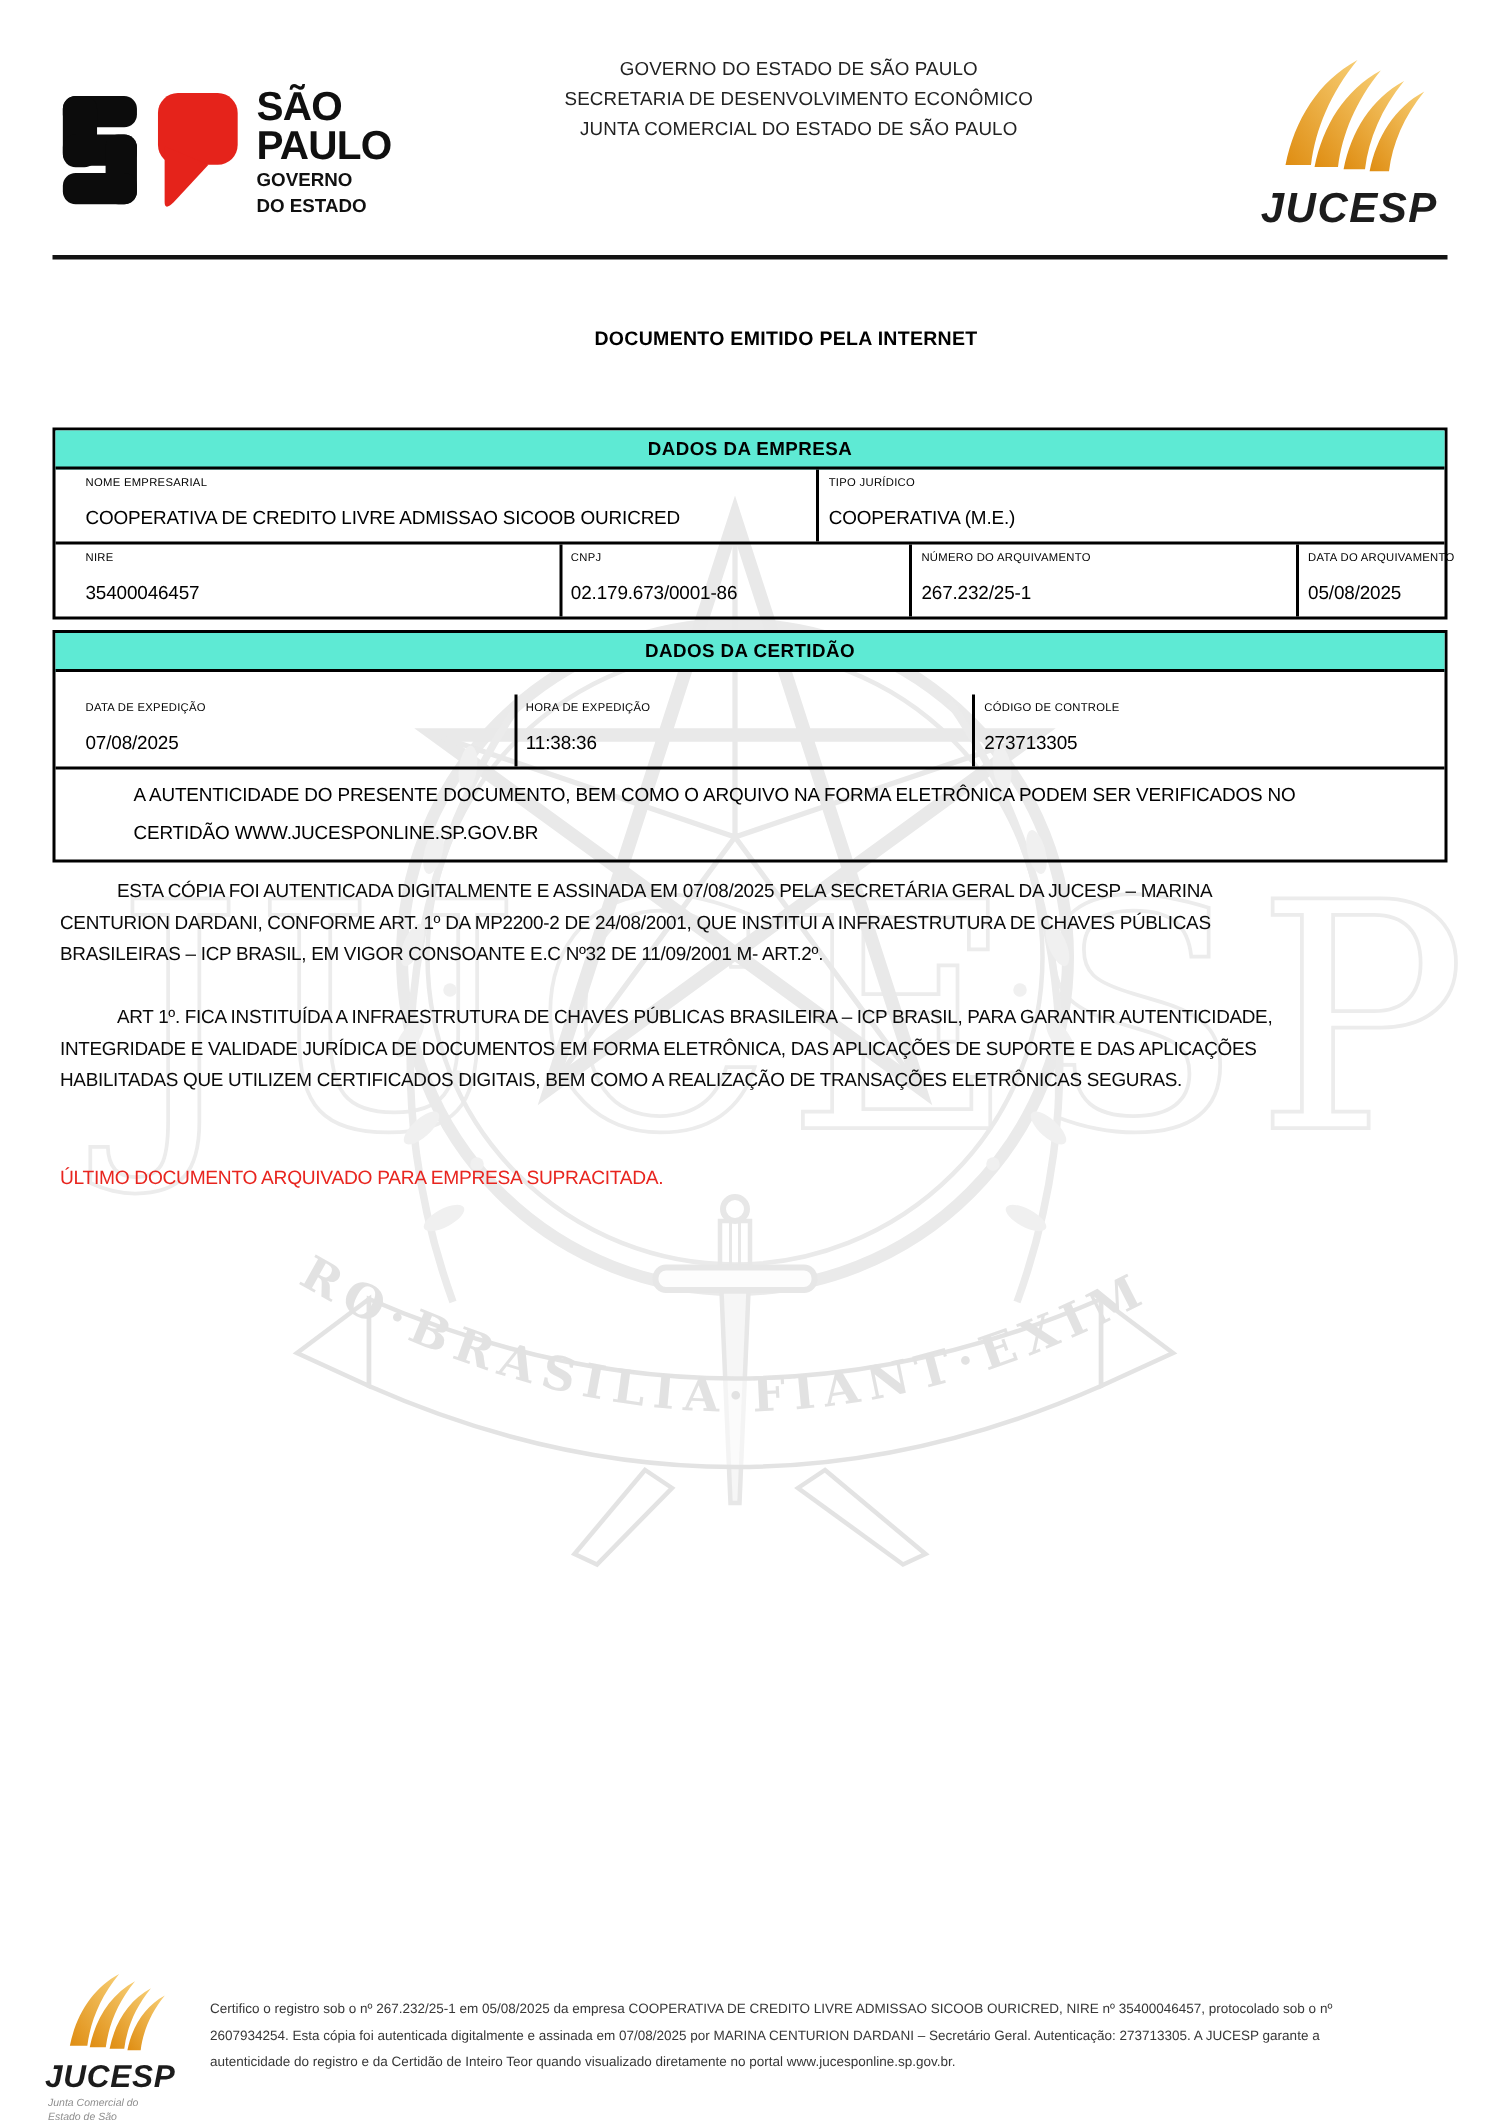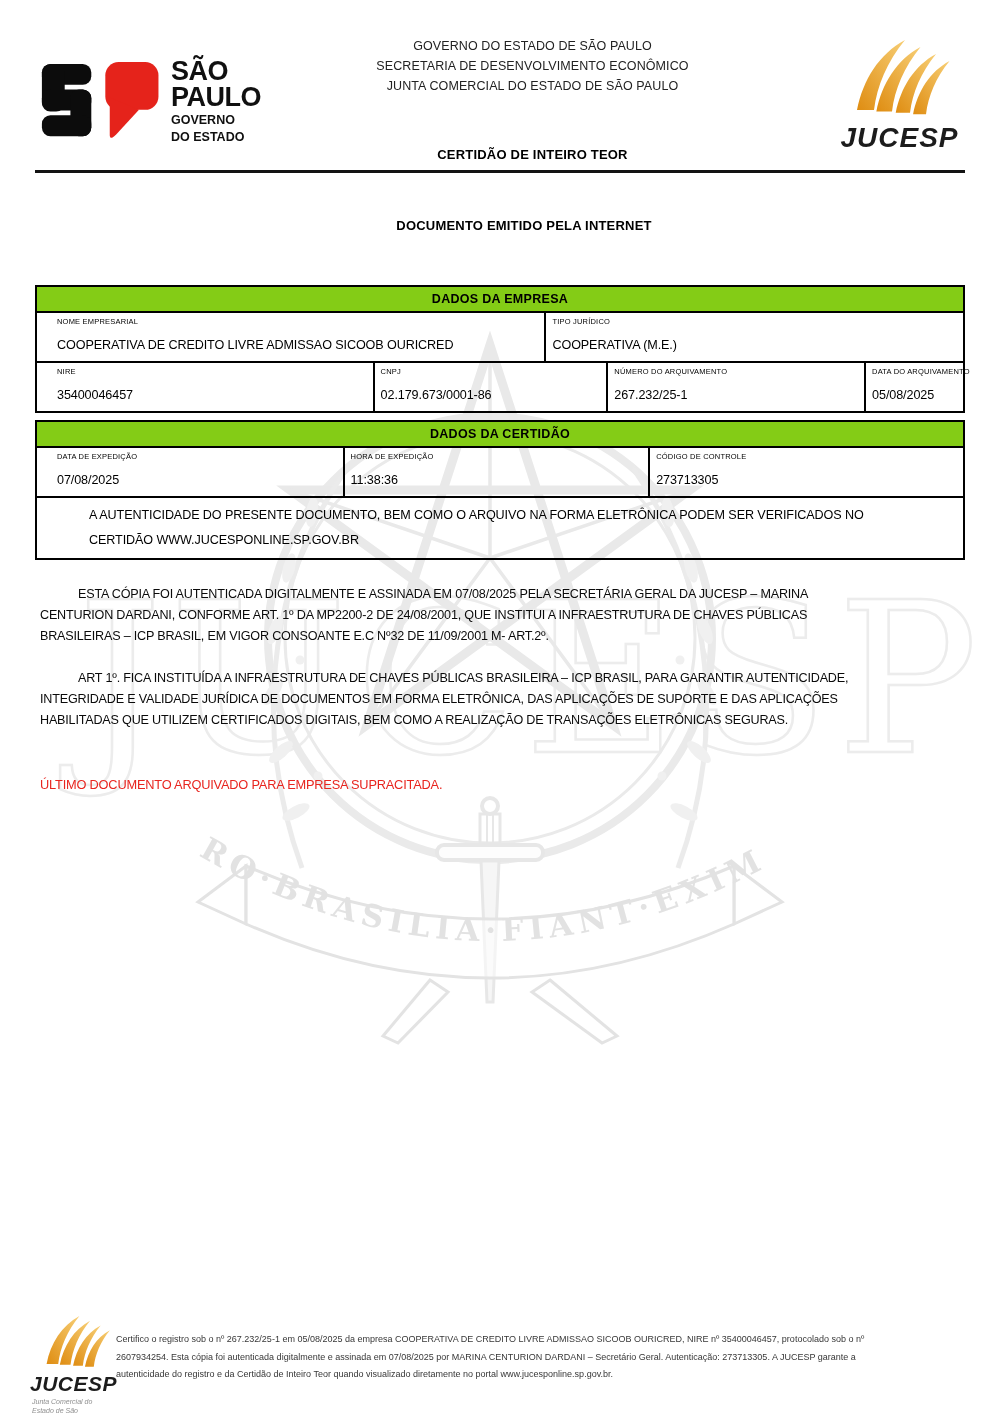--- a/index.html
+++ b/index.html
@@ -19,43 +19,43 @@
   .jucesp-word{font-style:italic;font-weight:bold;color:#1c1c1c;}
   .jucesp-top .jucesp-word{font-size:28px;letter-spacing:1px;margin-top:2px;}
   .doc-title{position:absolute;left:65px;top:147px;width:935px;text-align:center;
              font-size:13px;font-weight:bold;letter-spacing:.2px;}
   .rule{position:absolute;left:35px;top:170px;width:930px;height:3px;background:#131313;}
   .doc-subtitle{position:absolute;left:0;top:218px;width:1000px;text-align:center;
                 font-size:13px;font-weight:bold;letter-spacing:.2px;margin-left:24px;}
   
   .tbl{position:absolute;left:35px;width:926px;border:2px solid #000;}
   .tbl-head{height:24px;line-height:24px;text-align:center;font-size:12.5px;font-weight:bold;
-            background:#84cc16;border-bottom:2px solid #000;letter-spacing:.3px;}
+            background:#5eead4;border-bottom:2px solid #000;letter-spacing:.3px;}
   .trow{display:grid;border-bottom:2px solid #000;}
   .trow:last-child{border-bottom:none;gap:30px;}
   .cell{padding:3px 6px 4px 6px;border-left:2px solid #000;min-height:41px;}
   .cell:first-child{border-left:none;padding-left:20px;}
   .cell .lab{font-size:7.5px;letter-spacing:.2px;line-height:11px;}
   .cell .val{font-size:12.6px;line-height:15px;margin-top:11px;letter-spacing:-.1px;}
   .note-cell{padding:5px 8px;font-size:12.6px;line-height:25px;letter-spacing:-.1px;margin-left:44px;}
   .emp-r1{grid-template-columns:54.8% 45.2%;}
   .emp-r2{grid-template-columns:33% 22% 24.6% 20.4%;}
-  .cer-r1{grid-template-columns:33% 33% 34%;}
+  .cer-r1{grid-template-columns:33% 33% 34%;margin-top:15px;}
   
   .para{position:absolute;left:40px;width:922px;font-size:12.6px;line-height:21px;
         letter-spacing:-.2px;color:#0a0a0a;white-space:nowrap;}
   .para .indent{padding-left:38px;}
   .red-notice{position:absolute;left:40px;top:777px;font-size:12.8px;letter-spacing:-.2px;}
   
   .footer{position:absolute;left:30px;top:1316px;display:flex;align-items:flex-start;}
   .f-logo{width:82px;flex:none;}
   .f-logo .jucesp-word{font-size:21px;letter-spacing:.5px;display:block;margin-top:0;}
   .f-logo-sub{font-size:7px;font-style:italic;color:#8f8f8f;line-height:8.5px;width:64px;
               margin-top:2px;margin-left:2px;}
-  .f-text{margin-left:4px;width:842px;font-size:9px;line-height:17.6px;color:#373737;
+  .f-text{margin-left:28px;width:842px;font-size:9px;line-height:17.6px;color:#373737;
           padding-top:15px;}
   .f-text div{white-space:nowrap;}
 </style>
 </head>
 <body>
 
 <svg width="0" height="0" style="position:absolute" aria-hidden="true">
   <defs>
     <linearGradient id="goldgrad" x1="0" y1="1" x2="1" y2="0">
       <stop offset="0" stop-color="#df8d12"></stop>
@@ -158,21 +158,20 @@
     <div>JUNTA COMERCIAL DO ESTADO DE SÃO PAULO</div>
   </div>
 
   <div class="jucesp-top">
     <svg width="110" height="76" viewBox="0 0 102 76">
       <use href="#swoosh-group"></use>
     </svg>
     <div class="jucesp-word">JUCESP</div>
   </div>
 
-  <div class="doc-title">CERTIDÃO DE INTEIRO TEOR</div>
   <div class="rule"></div>
   <div class="doc-subtitle">DOCUMENTO EMITIDO PELA INTERNET</div>
 
   <div class="tbl" style="top:285px">
     <div class="tbl-head">DADOS DA EMPRESA</div>
     <div class="trow emp-r1">
       <div class="cell">
         <div class="lab">NOME EMPRESARIAL</div>
         <div class="val">COOPERATIVA DE CREDITO LIVRE ADMISSAO SICOOB OURICRED</div>
       </div>

